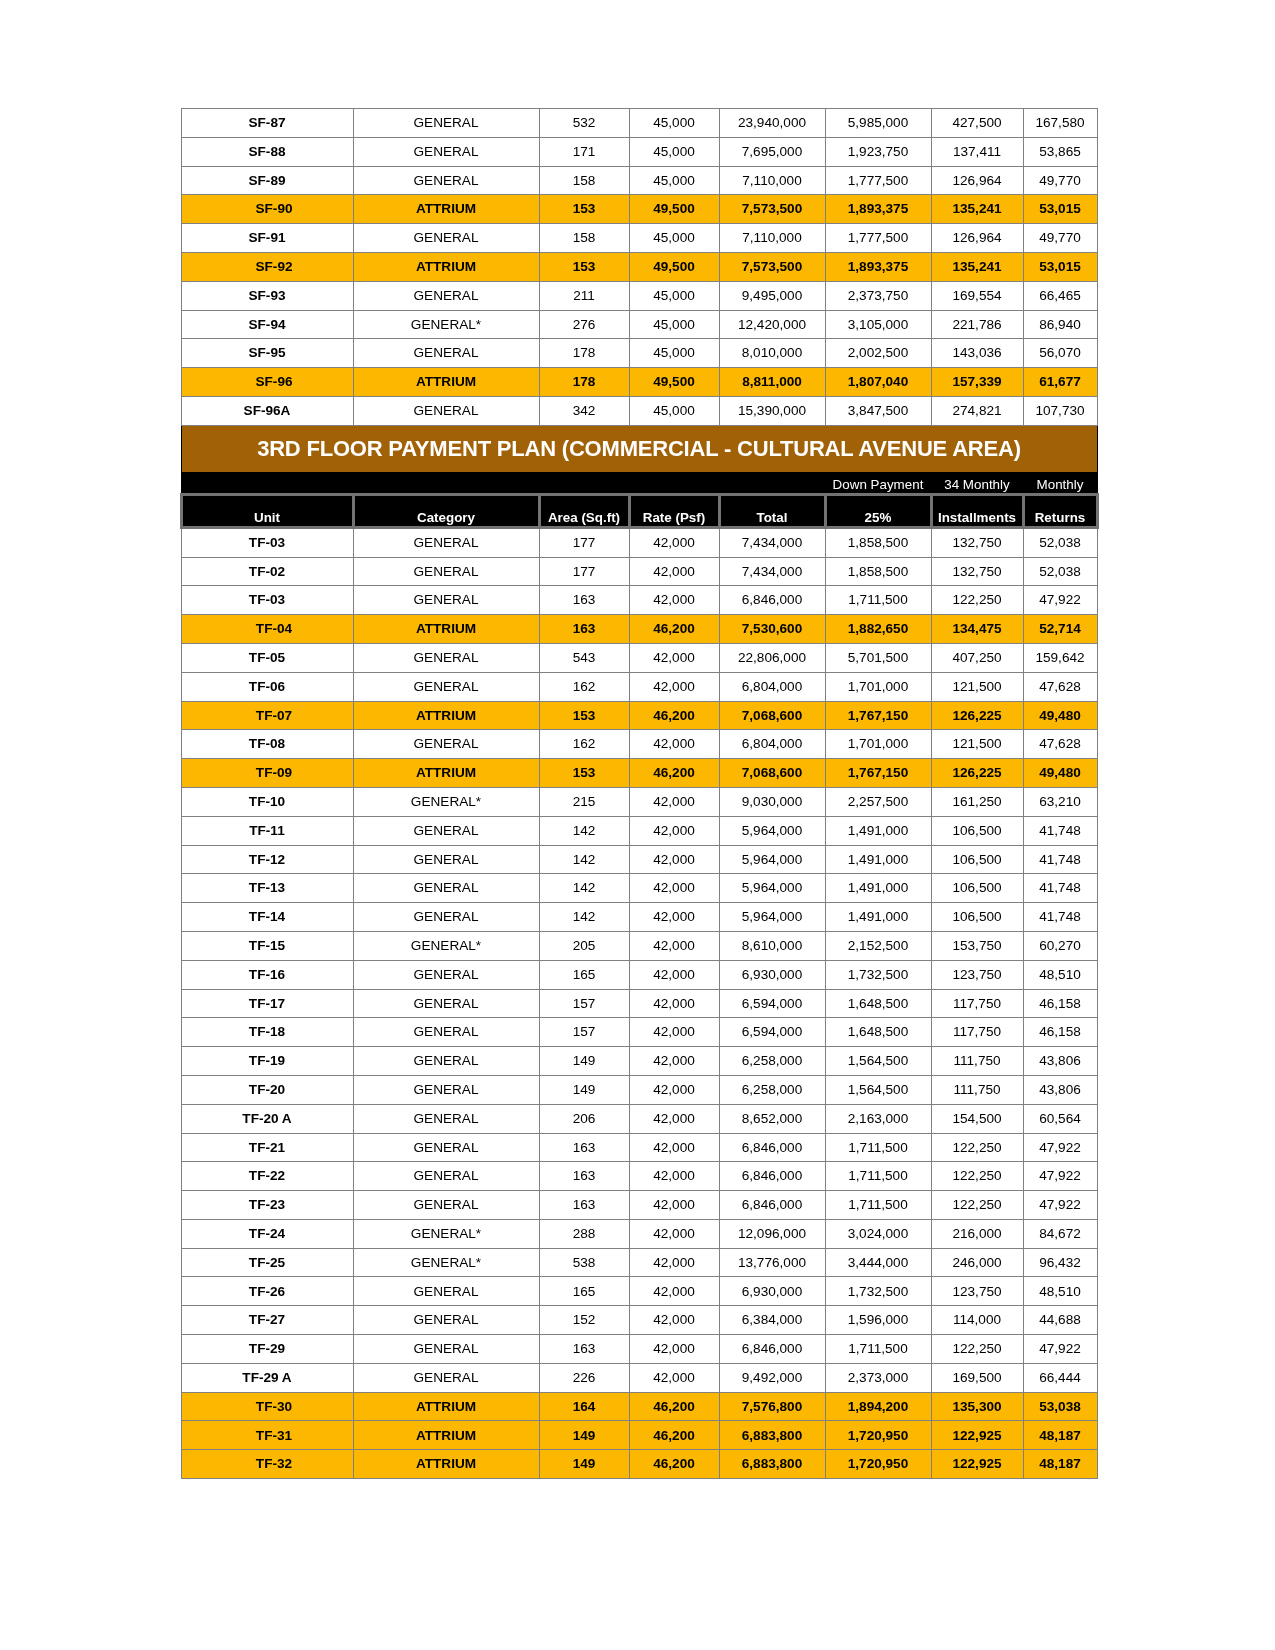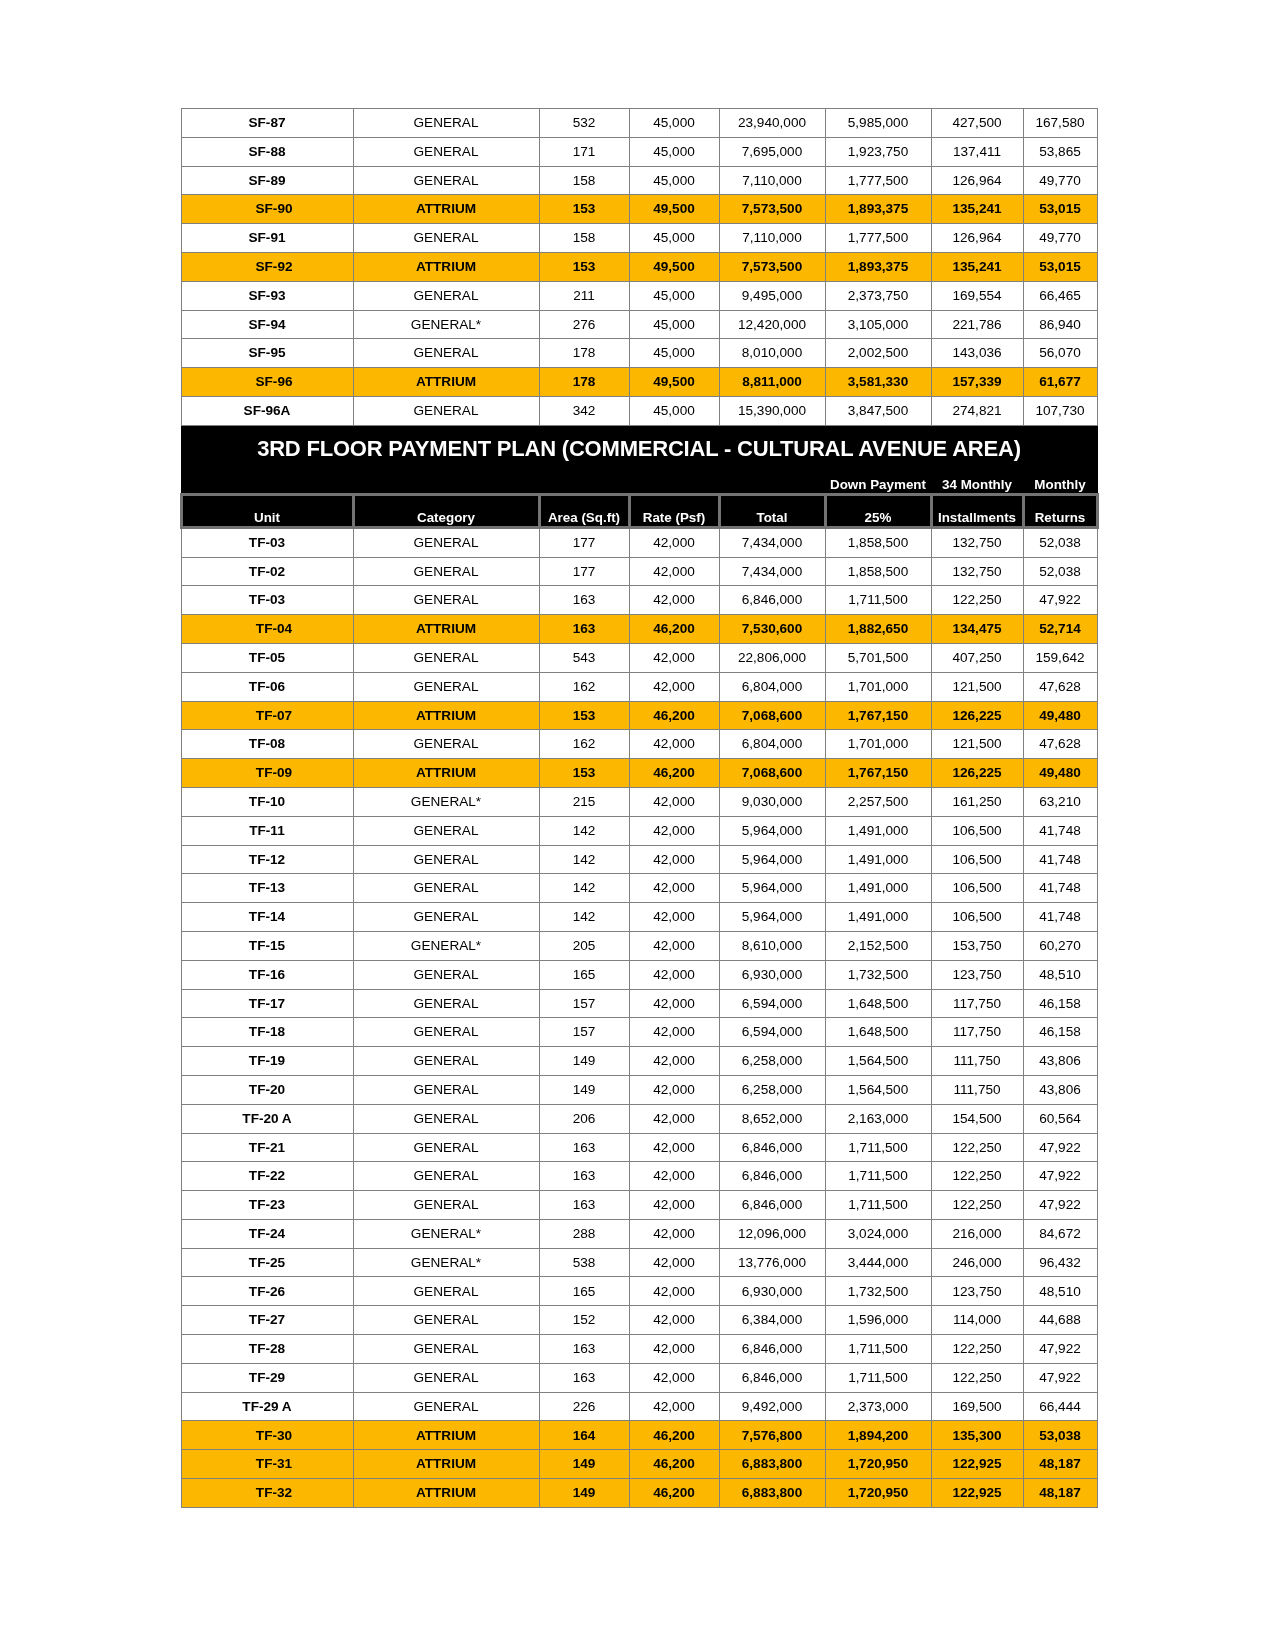--- a/index.html
+++ b/index.html
@@ -54,21 +54,21 @@
     font-weight: bold;
   }
   tr.attrium td {
     background: #FCB800;
     font-weight: bold;
   }
   tr.attrium td.unit { font-weight: bold; padding-left: 20px; }
 
   
   tr.banner td {
-    background: #000000;
+    background: #a16207;
     color: #ffffff;
     border: 1px solid #000000;
     height: 46px;
     font-size: 22px;
     font-weight: bold;
     letter-spacing: -0.2px;
     text-align: center;
     padding: 0;
   }
   tr.colhead td {
@@ -79,21 +79,21 @@
     font-size: 13.4px;
     height: 30px;
     padding: 0 4px;
     vertical-align: bottom;
     line-height: 1.15;
   }
   tr.colhead-top td {
     background: #000000;
     color: #ffffff;
     border: 1px solid #000000;
-    font-weight: bold;
+    font-weight: normal;
     font-size: 13.4px;
     height: 20px;
     padding: 0 4px;
     vertical-align: bottom;
     line-height: 1.15;
     margin-top: 12px;
   }
 </style>
 </head>
 <body>
@@ -202,21 +202,21 @@
             <td>2,002,500</td>
             <td>143,036</td>
             <td>56,070</td>
           </tr>
           <tr class="attrium">
             <td class="unit">SF-96</td>
             <td>ATTRIUM</td>
             <td>178</td>
             <td>49,500</td>
             <td>8,811,000</td>
-            <td>3,581,330</td>
+            <td>1,807,040</td>
             <td>157,339</td>
             <td>61,677</td>
           </tr>
           <tr>
             <td class="unit">SF-96A</td>
             <td>GENERAL</td>
             <td>342</td>
             <td>45,000</td>
             <td>15,390,000</td>
             <td>3,847,500</td>
@@ -526,30 +526,20 @@
             <td class="unit">TF-27</td>
             <td>GENERAL</td>
             <td>152</td>
             <td>42,000</td>
             <td>6,384,000</td>
             <td>1,596,000</td>
             <td>114,000</td>
             <td>44,688</td>
           </tr>
           <tr>
-            <td class="unit">TF-28</td>
-            <td>GENERAL</td>
-            <td>163</td>
-            <td>42,000</td>
-            <td>6,846,000</td>
-            <td>1,711,500</td>
-            <td>122,250</td>
-            <td>47,922</td>
-          </tr>
-          <tr>
             <td class="unit">TF-29</td>
             <td>GENERAL</td>
             <td>163</td>
             <td>42,000</td>
             <td>6,846,000</td>
             <td>1,711,500</td>
             <td>122,250</td>
             <td>47,922</td>
           </tr>
           <tr>

